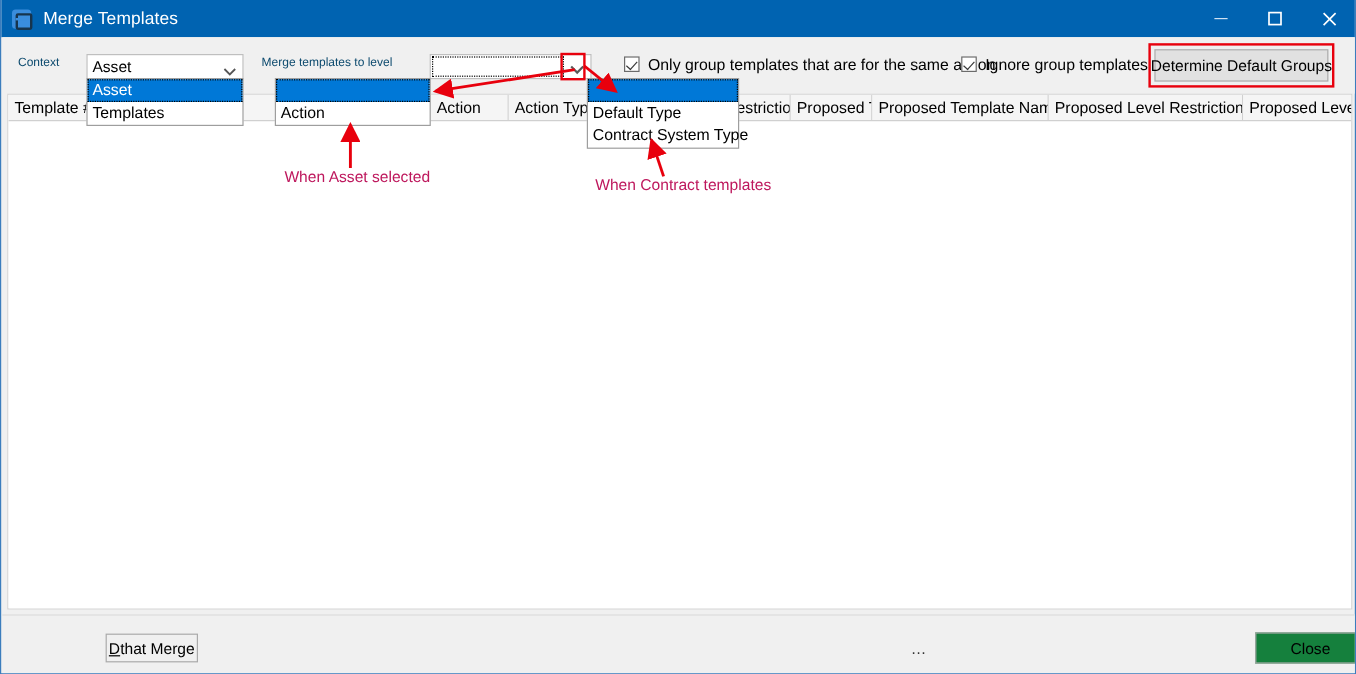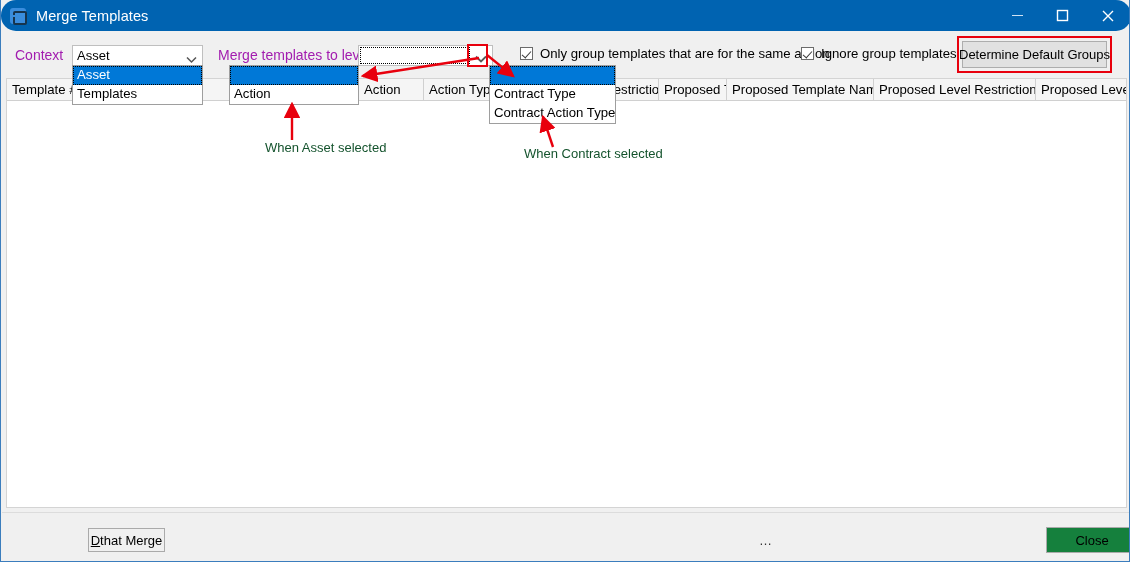--- a/index.html
+++ b/index.html
@@ -22,21 +22,20 @@
   }
 
   
   #titlebar {
     position: absolute;
     left: 0; top: 0;
     width: 1130px; height: 31px;
     background: #0063b1;
     display: flex;
     align-items: center;
-    border-radius: 15px;
   }
   #app-icon {
     width: 16px; height: 16px;
     margin-left: 9px;
     background: #3a8ddd;
     border-radius: 3px;
     position: relative;
     flex: 0 0 auto;
   }
   #app-icon::before {
@@ -78,22 +77,22 @@
 
   
   #toolbar {
     position: absolute;
     left: 1px; top: 31px;
     width: 1128px; height: 47px;
     background: #f0f0f0;
   }
   .lbl {
     position: absolute;
-    font-size: 14px;
-    color: #a21caf;
+    font-size: 10px;
+    color: #0c4a6e;
     white-space: nowrap;
   }
   #lbl-context { left: 14px; top: 47px; }
   #lbl-merge-level { left: 217px; top: 47px; }
 
   
   #cbo-context {
     position: absolute;
     left: 71px; top: 45px;
     width: 131px; height: 21px;
@@ -245,24 +244,23 @@
   }
   #grid-body {
     height: 406px;
     background: #ffffff;
   }
 
   
   .anno-text {
     position: absolute;
     font-size: 13px;
-    color: #14532d;
+    color: #be185d;
     white-space: nowrap;
     z-index: 25;
-    margin-left: 28px;
   }
   #anno-asset { left: 236px; top: 140px; }
   #anno-contract { left: 495px; top: 146px; }
   svg.anno { position: absolute; z-index: 22; pointer-events: none; }
 
   
   #footer {
     position: absolute;
     left: 1px; top: 512px;
     width: 1128px; height: 49px;
@@ -360,22 +358,22 @@
     <div class="opt">Templates</div>
   </div>
 
   <div class="popup" id="popup-level-left">
     <div class="opt sel">&nbsp;</div>
     <div class="opt">Action</div>
   </div>
 
   <div class="popup" id="popup-level-right">
     <div class="opt sel">&nbsp;</div>
-    <div class="opt">Contract Type</div>
-    <div class="opt">Contract Action Type</div>
+    <div class="opt">Default Type</div>
+    <div class="opt">Contract System Type</div>
   </div>
 
   <label class="cbx-wrap" id="cbx-same-action">
     <span class="cbx"></span>
     <span>Only group templates that are for the same action</span>
   </label>
 
   <label class="cbx-wrap" id="cbx-ignore-unique">
     <span class="cbx"></span>
     <span>Ignore group templates</span>
@@ -418,21 +416,21 @@
 
   <svg class="anno" style="left:275px; top:100px; width:40px; height:44px;">
     <line x1="16" y1="40" x2="16" y2="4" stroke="#e8000d" stroke-width="2.4" marker-end="url(#ah)"></line>
   </svg>
 
   <svg class="anno" style="left:530px; top:113px; width:40px; height:38px;">
     <line x1="22" y1="34" x2="12" y2="4" stroke="#e8000d" stroke-width="2.4" marker-end="url(#ah)"></line>
   </svg>
 
   <div class="anno-text" id="anno-asset">When Asset selected</div>
-  <div class="anno-text" id="anno-contract">When Contract selected</div>
+  <div class="anno-text" id="anno-contract">When Contract templates</div>
 
   <div id="footer"></div>
 
   <div id="btn-delete-merge">
     <u>D</u>
       <span>that Merge</span>
   </div>
 
   <div id="ellipsis">…</div>
 

